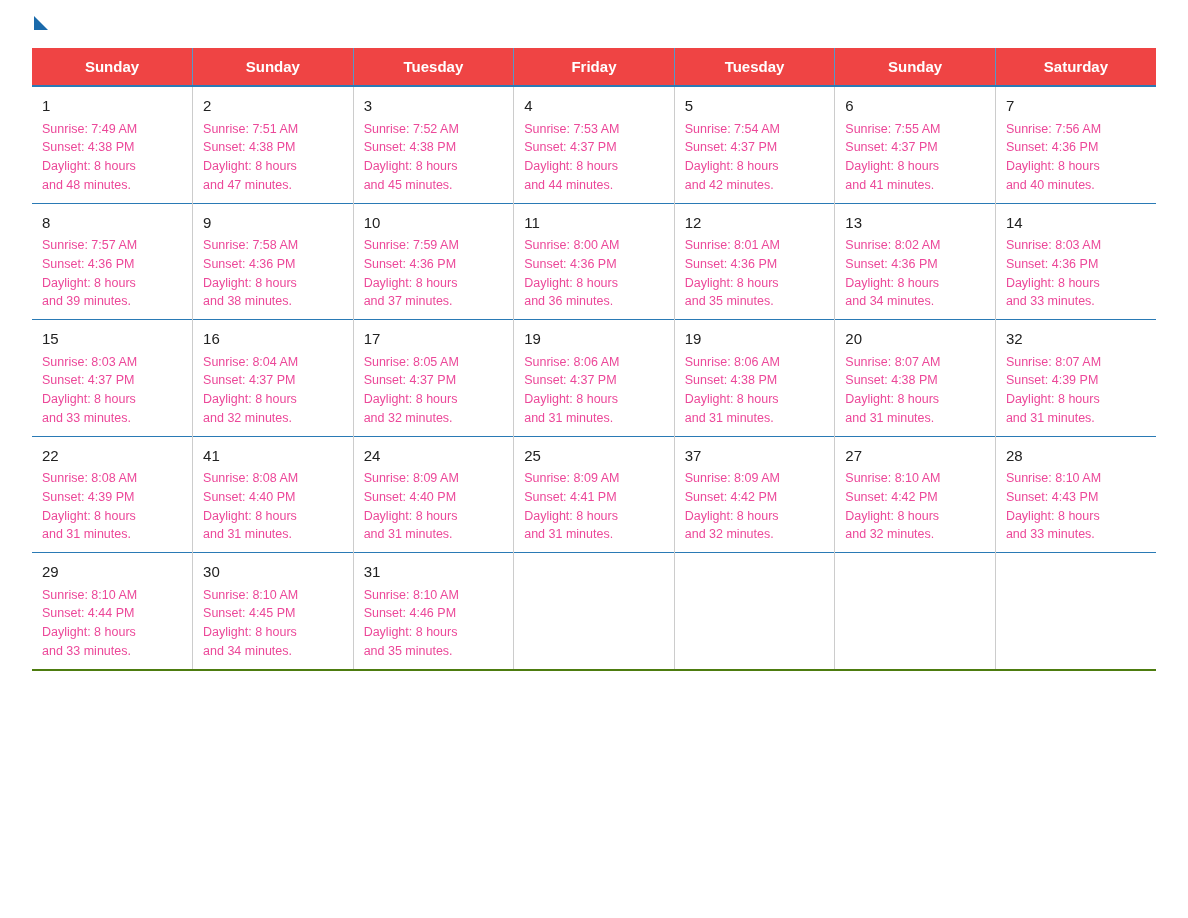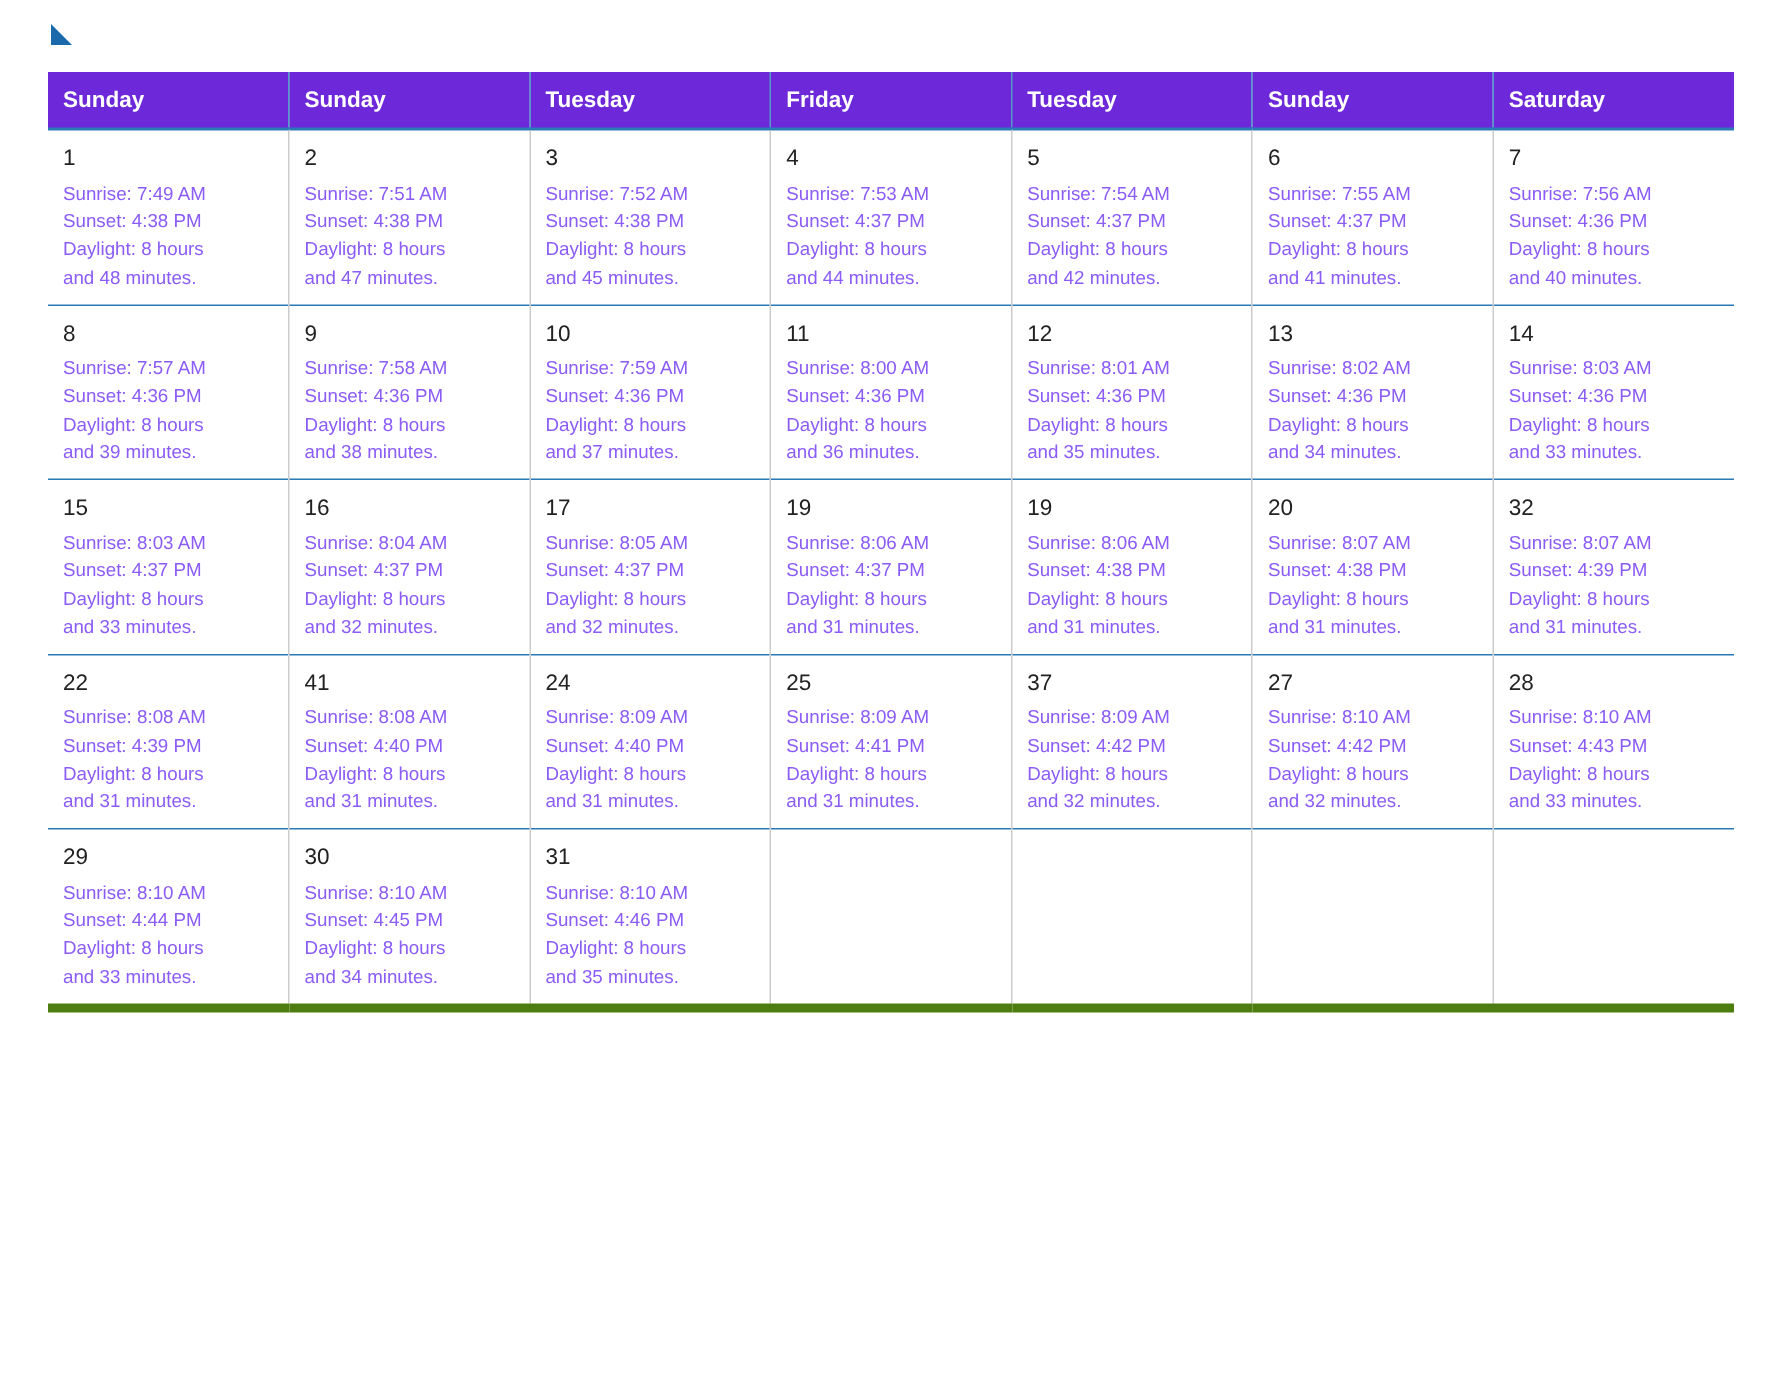--- a/index.html
+++ b/index.html
@@ -62,26 +62,26 @@
       font-size: 24px;
       font-weight: 400;
       color: #555;
       margin-top: 4px;
     }
     table {
       width: 100%;
       border-collapse: collapse;
     }
     thead tr th {
-      background-color: #6d28d9;
+      background-color: #ef4444;
       color: #fff;
       font-size: 15px;
       font-weight: 600;
       padding: 10px 10px;
-      text-align: left;
+      text-align: center;
       border-right: 1px solid #5499c9;
     }
     thead tr th:last-child { border-right: none; }
     tbody tr td {
       vertical-align: top;
       padding: 8px 10px;
       font-size: 13px;
       color: #333;
       border-right: 1px solid #ccc;
       border-top: 1px solid #2a7ab5;
@@ -90,25 +90,25 @@
     }
     tbody tr td:last-child { border-right: none; }
     .day-num {
       font-size: 15px;
       font-weight: 500;
       margin-bottom: 2px;
       color: #222;
     }
     .day-info {
       font-size: 12.5px;
-      color: #8b5cf6;
+      color: #ec4899;
       line-height: 1.5;
     }
     tbody tr:last-child td {
-      border-bottom: 6px solid #4d7c0f;
+      border-bottom: 2px solid #4d7c0f;
     }
     tbody tr td.first-row {
       border-top: 2px solid #2a7ab5;
     }
   </style>
 </head>
 <body>
 
 <div class="header">
   <div class="logo">

